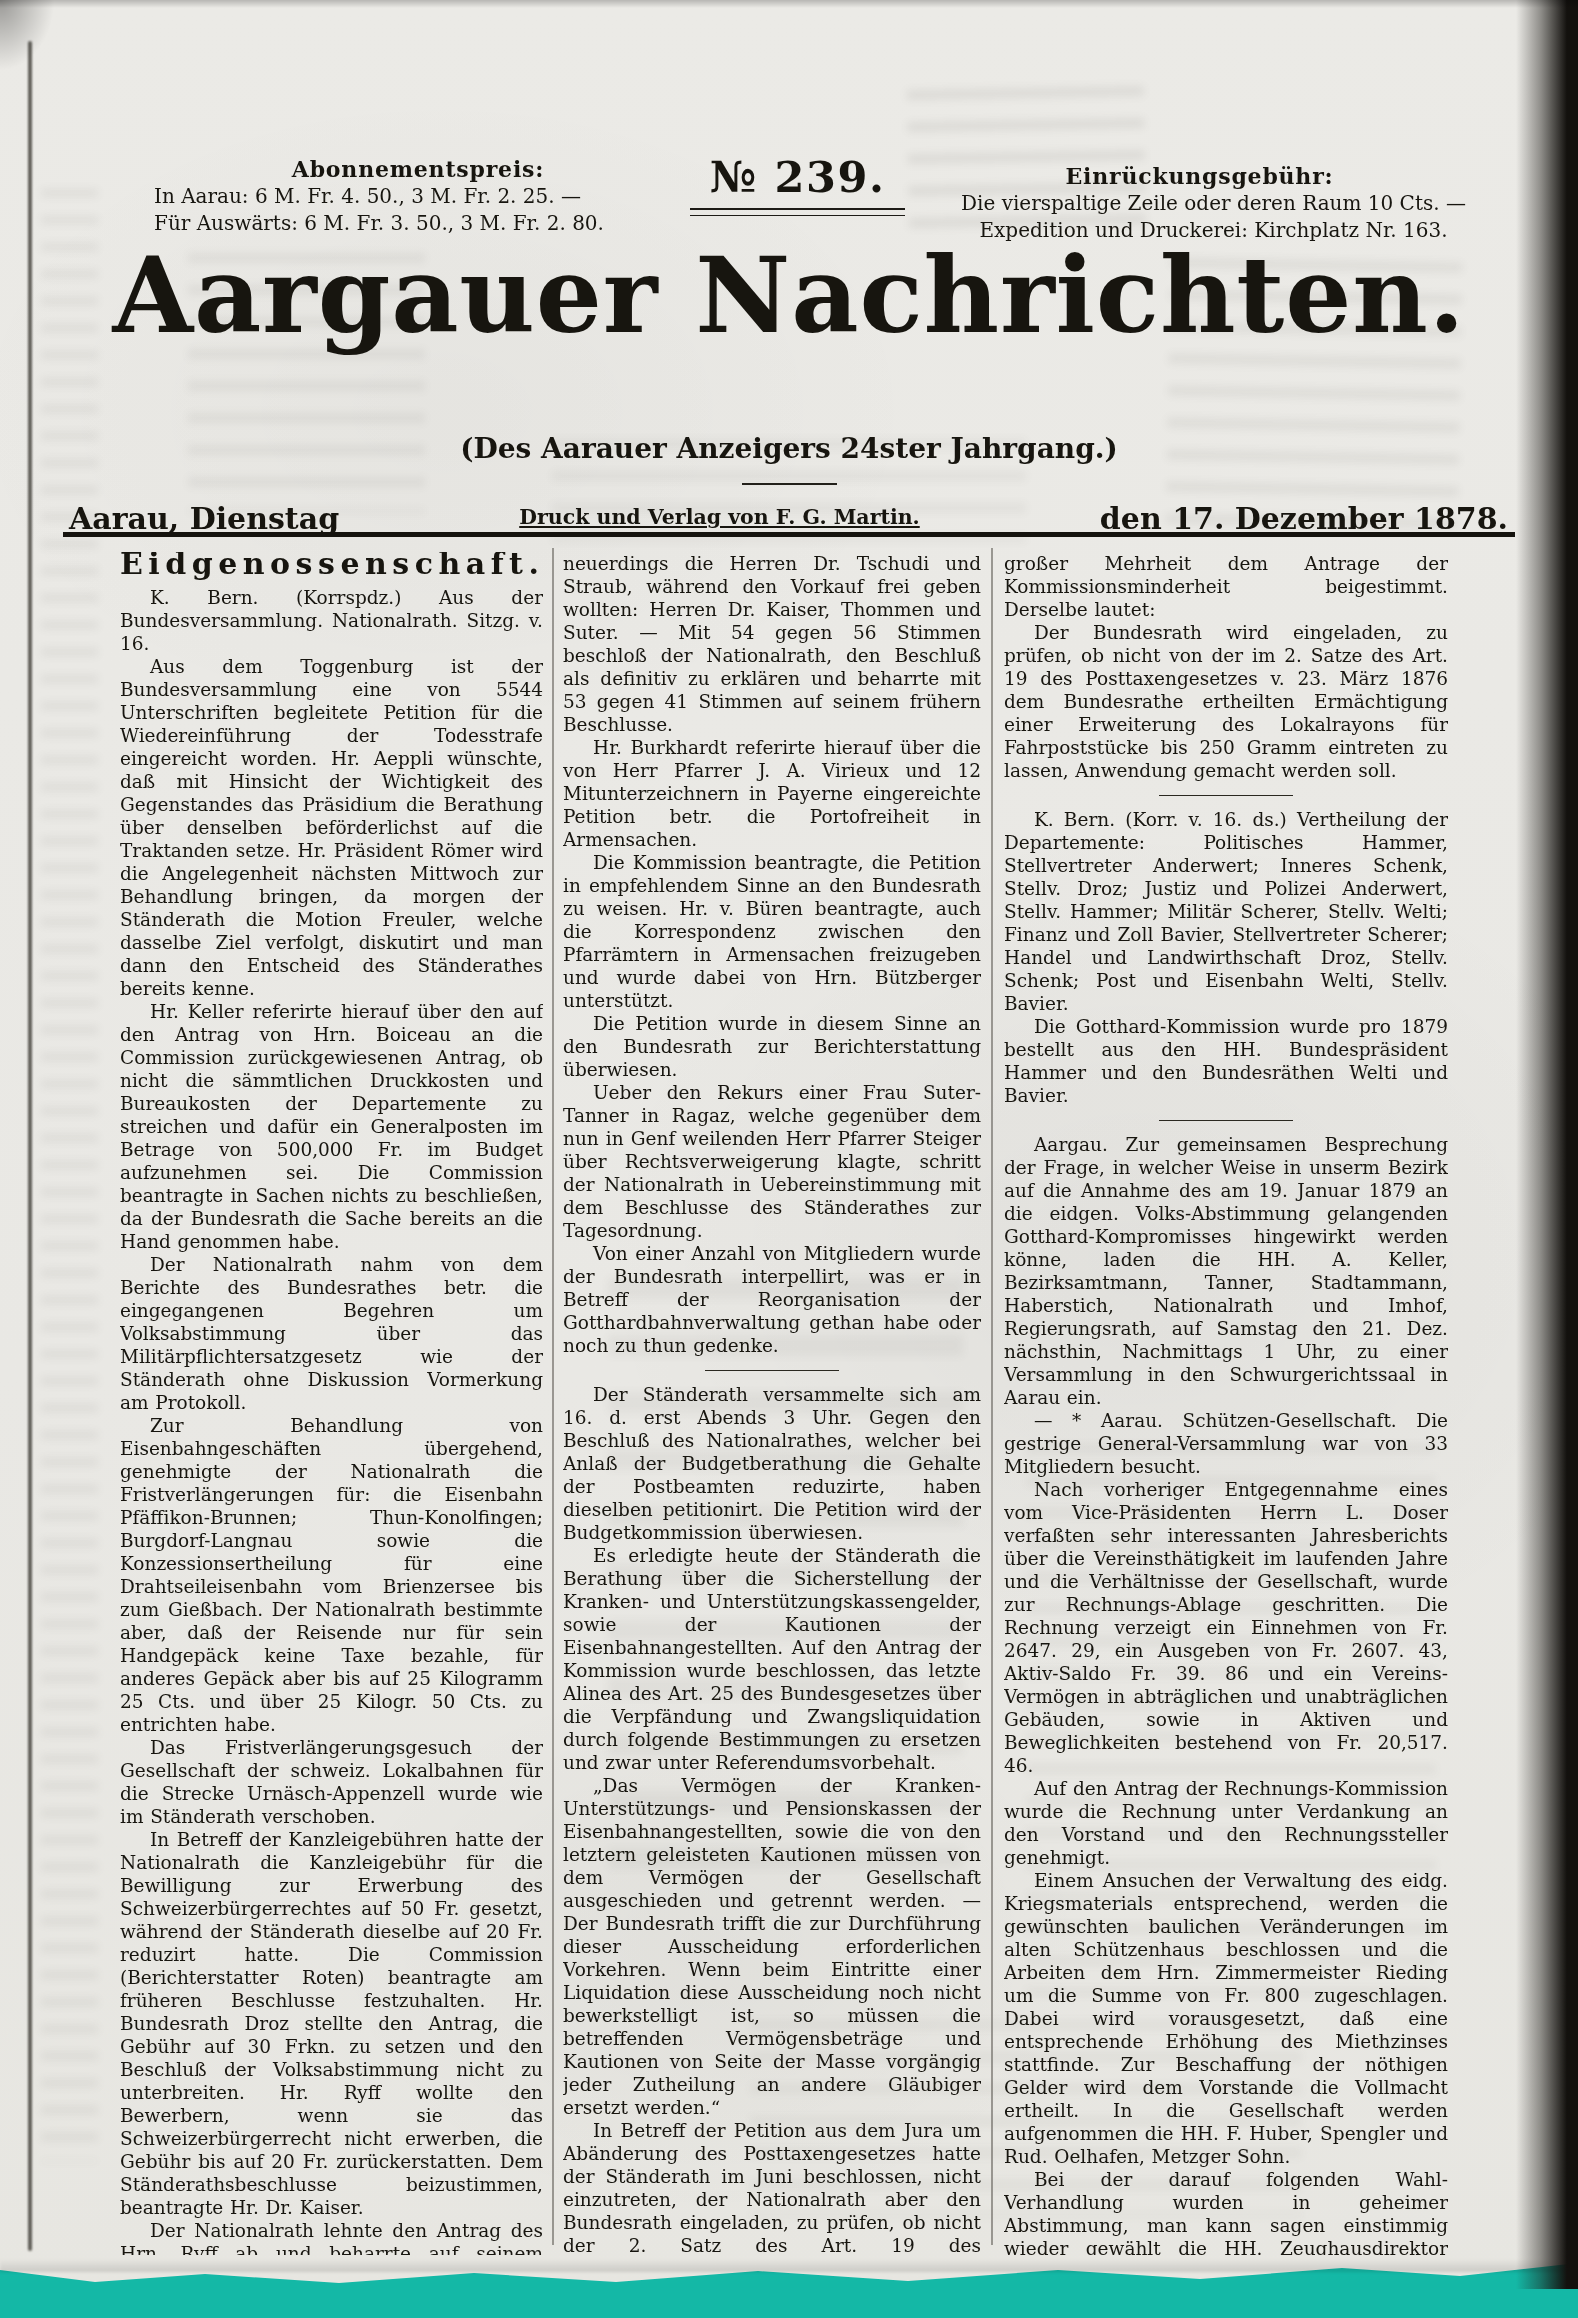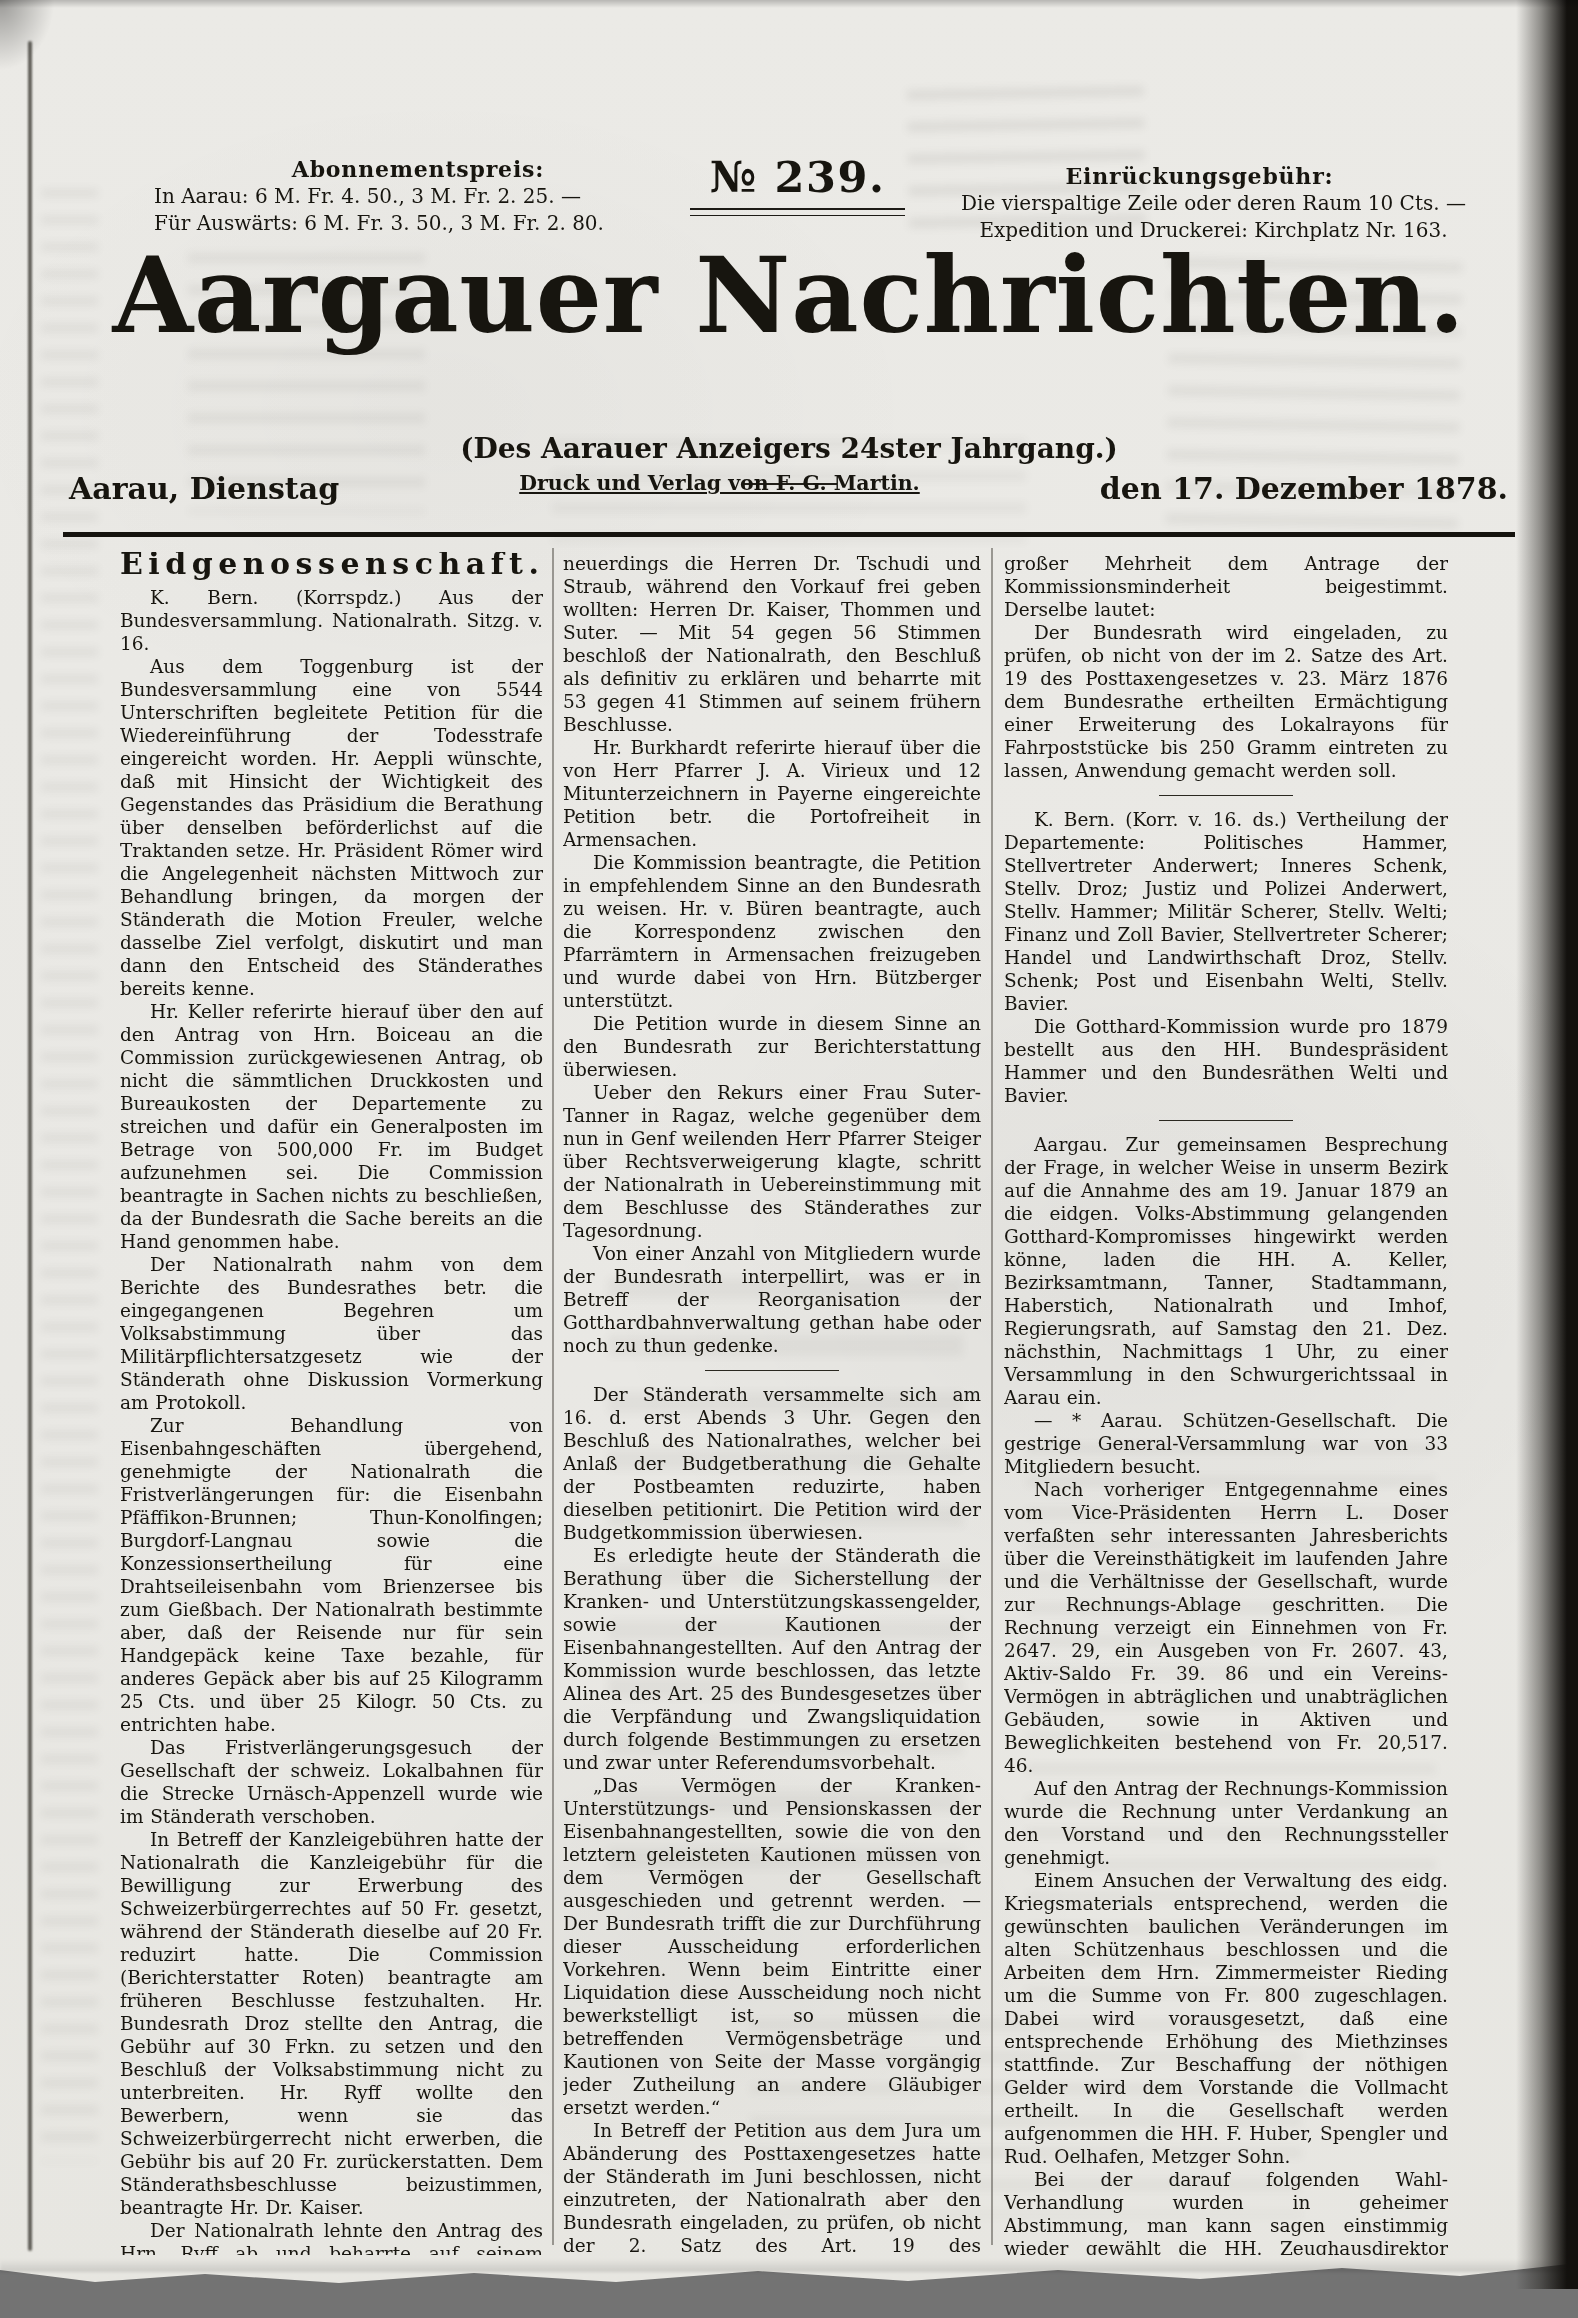--- a/index.html
+++ b/index.html
@@ -1,16 +1,16 @@
 <!DOCTYPE html>
 <html style="font-size:12.6px"><head>
 <meta charset="utf-8">
 <style>
   html,body{margin:0;padding:0;background:#cfcfca;}
-  #canvas{position:relative;width:1578px;height:2319px;background:#737373;overflow:hidden;
+  #canvas{position:relative;width:1578px;height:2319px;background:#14b8a6;overflow:hidden;
           font-family:"DejaVu Serif", serif;color:#17150f;}
   
   .paper{position:absolute;left:0;top:0;width:1578px;height:2289px;
     background:
       radial-gradient(ellipse 710px 474px at 28% 18%, rgba(0,0,0,0.025), transparent 70%),
       radial-gradient(ellipse 789px 631px at 72% 55%, rgba(0,0,0,0.035), transparent 70%),
       radial-gradient(ellipse 552px 395px at 45% 85%, rgba(0,0,0,0.03), transparent 70%),
       linear-gradient(180deg,#ebeae6 0%, #e9e8e4 60%, #e7e6e1 100%);
     clip-path: polygon(0px 0px,1578px 0px,1578px 2263px,1460px 2276px,1342px 2268px,
       1200px 2279px,1058px 2270px,908px 2281px,758px 2271px,616px 2282px,
@@ -40,22 +40,22 @@
   .issue-rule{width:215px;margin:6.3px auto 0;height:4.7px;
     border-top:2.4px solid #1d1b16;border-bottom:1.6px solid #1d1b16;}
   
   .masthead{position:absolute;left:0;top:234px;width:1578px;text-align:center;
     font-size:104px;font-weight:bold;letter-spacing:0.8px;white-space:nowrap;}
   .subtitle{position:absolute;left:0;top:432px;width:1578px;text-align:center;
     font-size:28px;font-weight:bold;}
   .subtitle-rule{position:absolute;left:742px;top:483px;width:95px;height:0;
     border-top:2.4px solid #22201a;}
   
-  .dateline{position:absolute;left:69px;top:471px;width:1439px;height:44px;
-    display:flex;justify-content:space-between;align-items:flex-start;}
+  .dateline{position:absolute;left:69px;top:496px;width:1439px;height:44px;
+    display:flex;justify-content:space-between;align-items:center;}
   .dateline .place{font-size:30px;font-weight:bold;}
   .dateline .imprint{font-size:20.5px;font-weight:bold;padding-bottom:2.4px;text-decoration:underline;}
   .dateline .date{font-size:30px;font-weight:bold;}
   .main-rule{position:absolute;left:63px;top:532px;width:1452px;height:4.7px;background:#15130e;}
   
   .col{position:absolute;top:552px;height:1703px;overflow:hidden;text-align:justify;
     font-size:18.5px;line-height:23px;word-spacing:0.8px;}
   #col1{left:120px;width:423px;}
   #col2{left:563px;width:418px;}
   #col3{left:1004px;width:444px;}

